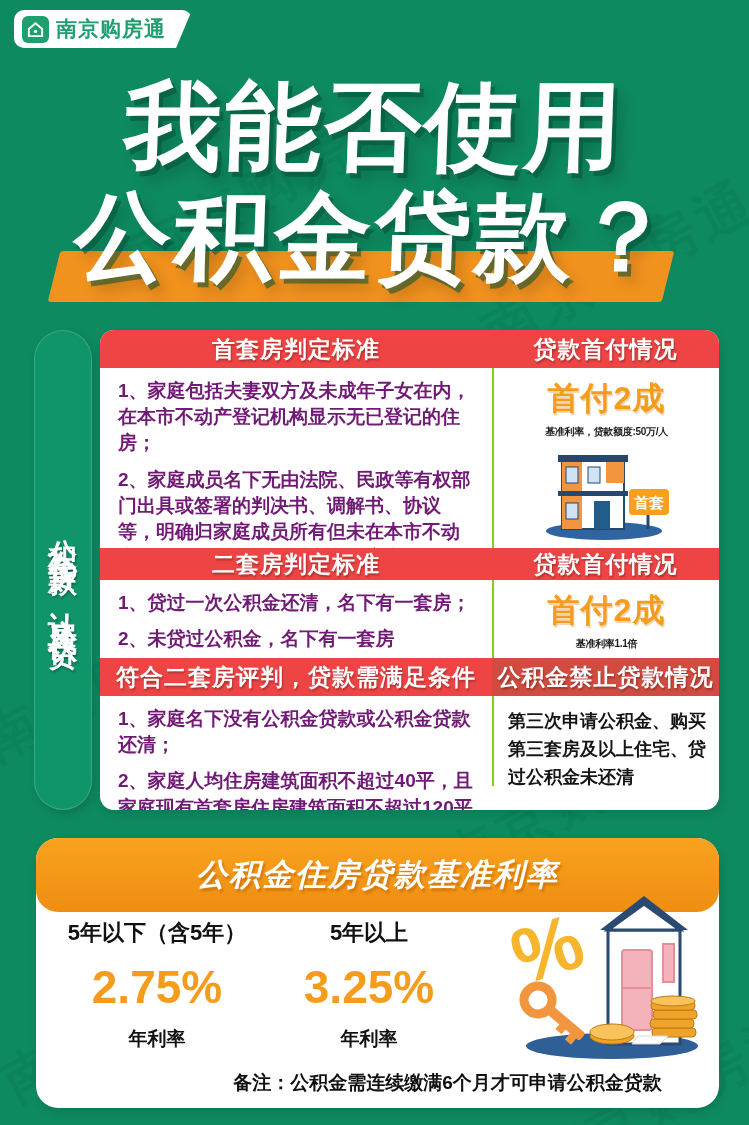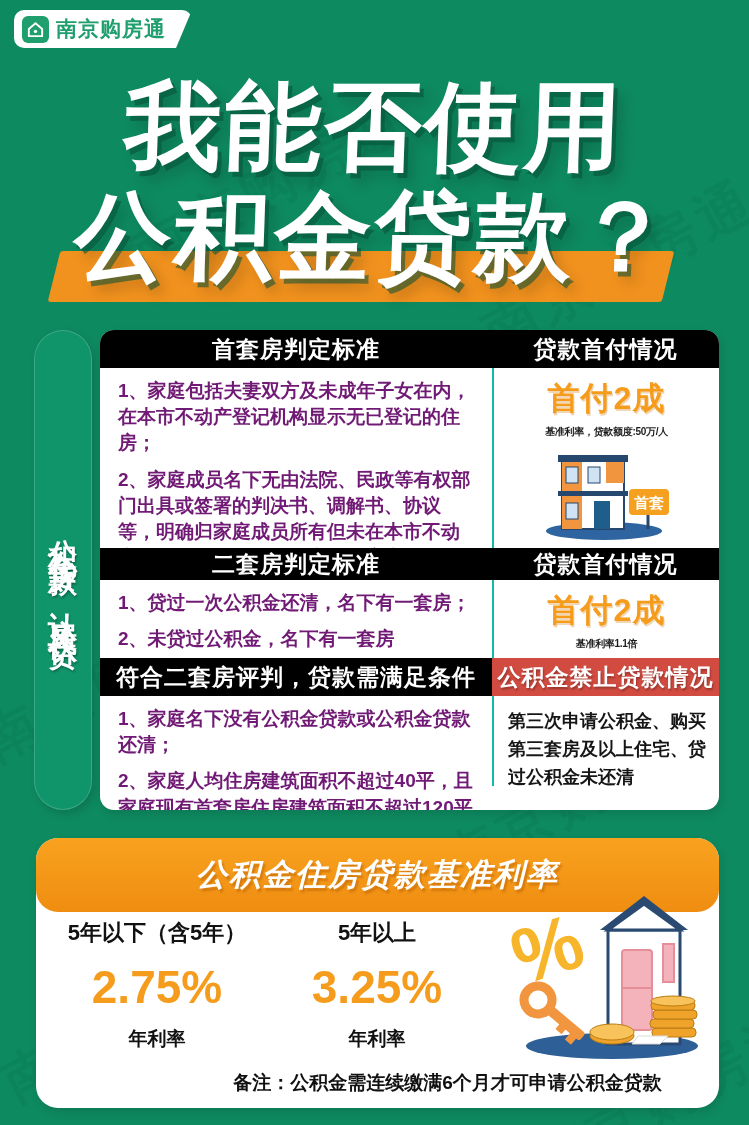--- a/index.html
+++ b/index.html
@@ -53,44 +53,44 @@
   }
   .t-row{display:flex;}
   .cell-l{width:392px;box-sizing:border-box;}
   .cell-r{flex:1;box-sizing:border-box;}
   .hdr{flex:0 0 auto;}
   .hdr .cell-l,.hdr .cell-r{
     display:flex;align-items:center;justify-content:center;
     color:#fff;font-weight:800;font-size:23px;letter-spacing:1px;
     text-shadow:1px 2px 2px rgba(0,0,0,.28);
   }
-  .green{background:#000000;}
+  .green{background:#ef4444;}
   .red{background:#d14b40;}
   .h38{height:38px;} .h36{height:32px;}
   .body .cell-l{padding:10px 14px 0 18px;font-size:19px;font-weight:600;color:#701a75;line-height:1.38;}
-  .body .cell-r{border-left:2px solid #14b8a6;text-align:center;}
+  .body .cell-r{border-left:2px solid #84cc16;text-align:center;}
   .body p{margin:0 0 10px 0;}
   .b1{height:180px;} .b2{height:78px;} .b3{height:90px;}
   .pay-big{font-size:32px;font-weight:900;color:#f59c1d;margin-top:9px;text-shadow:1px 2px 0 rgba(205,118,10,.3);letter-spacing:1px;}
   .pay-note{font-size:10px;font-weight:700;color:#1c1c1c;margin-top:4px;letter-spacing:-0.3px;}
   .ban-text{text-align:left;font-size:18px;font-weight:600;color:#161616;line-height:1.55;padding:12px 12px 0 14px;margin:0;}
   .house1{margin-top:4px;}
   
   .rates-card{
     position:absolute; left:36px; top:838px; width:683px; height:270px;
     background:#fff; border-radius:22px; box-shadow:2px 4px 10px rgba(0,0,0,.12);
   }
   .rates-hdr{
     position:absolute; top:0; left:0; right:0; height:74px; border-radius:22px;
     background:linear-gradient(180deg,#f9a21f,#ef8d11);
     display:flex; align-items:center; justify-content:center;
     color:#fff; font-weight:900; font-style:italic; font-size:31px; letter-spacing:2px;
     text-shadow:2px 3px 2px rgba(175,88,0,.45);
   }
-  .rates{position:absolute;top:80px;left:26px;display:flex;gap:30px;}
+  .rates{position:absolute;top:80px;left:26px;display:flex;gap:22px;}
   .rate-col{text-align:center;min-width:190px;}
   .rate-term{font-size:22px;font-weight:700;color:#111;}
   .rate-val{font-size:46px;font-weight:900;color:#f59c1d;margin-top:12px;}
   .rate-label{font-size:19px;font-weight:700;color:#111;margin-top:12px;}
   .rates-note{
     position:absolute;left:150px;right:10px;bottom:12px;text-align:center;
     font-size:19px;font-weight:800;color:#111;
   }
   .illus{position:absolute;right:14px;top:50px;}
 </style>

